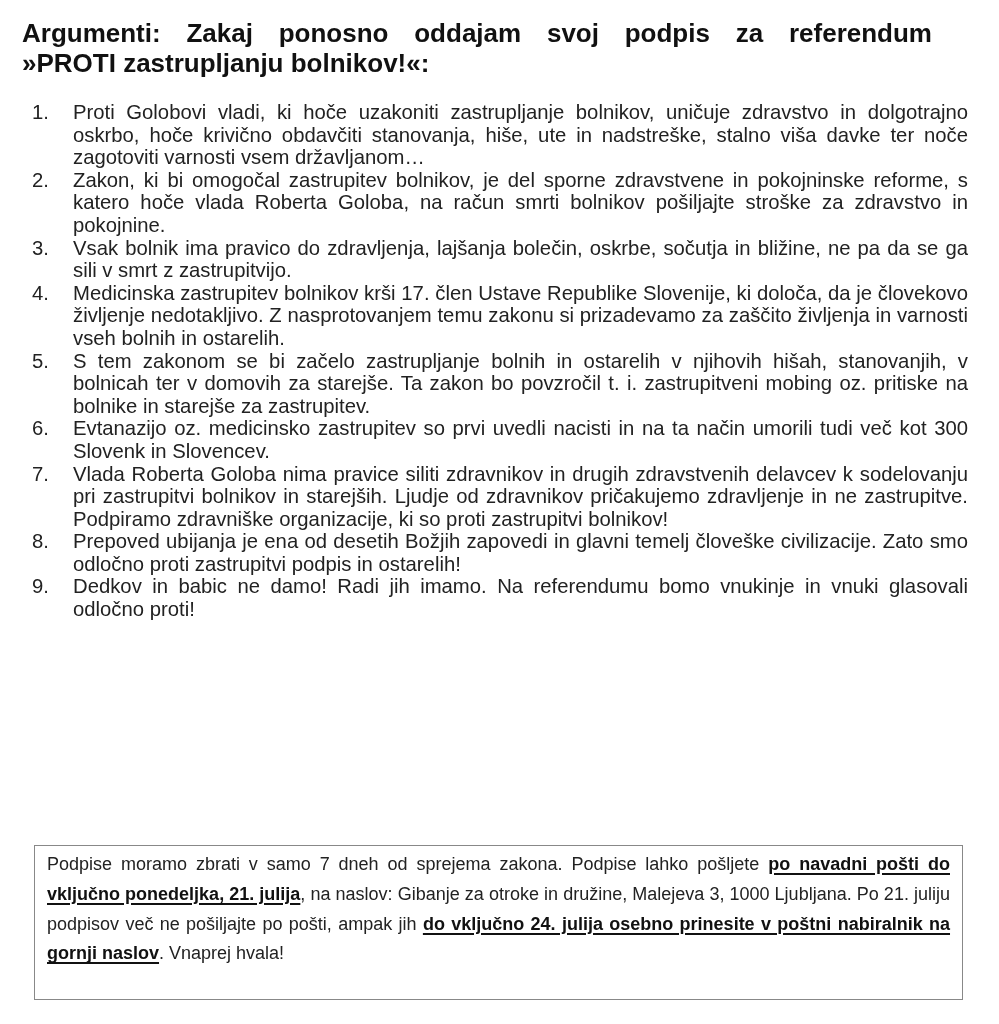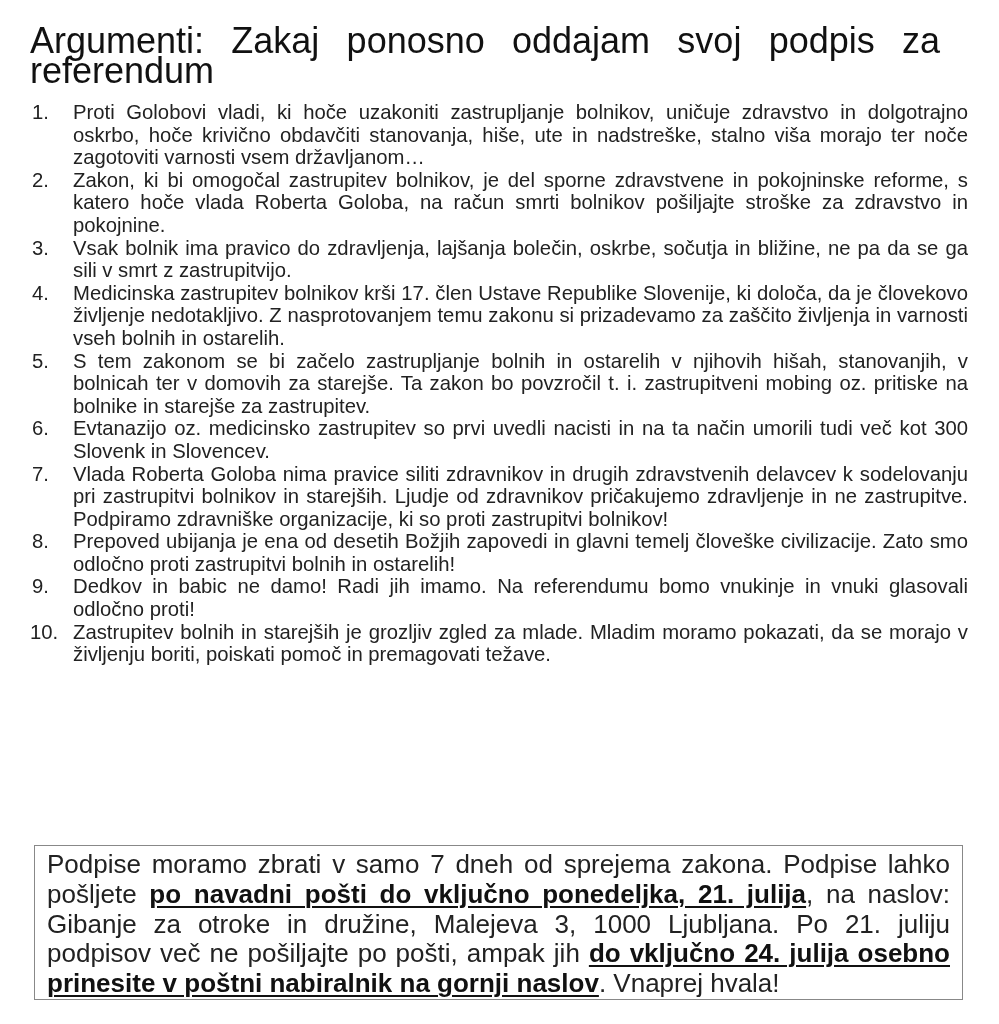--- a/index.html
+++ b/index.html
@@ -13,23 +13,23 @@
       overflow: hidden;
       position: relative;
       font-family: "Liberation Sans", sans-serif;
       color: #1a1a1a;
     }
     .page-title {
       position: absolute;
       left: 18px;
       top: 14px;
       width: 910px;
-      margin: 12px;
-      font-size: 36px;
-      font-weight: normal;
+      margin: 4px;
+      font-size: 26px;
+      font-weight: bold;
       line-height: 30px;
       color: #111;
       text-align: justify;
       text-align-last: left;
     }
     .page-title .line1 {
       display: block;
       text-align: justify;
       text-align-last: justify;
     }
@@ -63,44 +63,45 @@
     }
     .notice-box {
       position: absolute;
       left: 34px;
       top: 845px;
       width: 929px;
       height: 155px;
       box-sizing: border-box;
       border: 1.5px solid #888888;
       padding: 4px 12px 0 12px;
-      font-size: 26px;
+      font-size: 18px;
       line-height: 29.8px;
       text-align: justify;
       color: #222;
     }
     .notice-box .strong {
       font-weight: bold;
       text-decoration: underline;
       text-decoration-thickness: 2px;
       text-underline-offset: 3px;
       color: #111;
     }
   </style>
 </head>
 <body>
 
 <h1 class="page-title">
   <span class="line1">Argumenti: Zakaj ponosno oddajam svoj podpis za referendum</span>
+  <span class="line2">»PROTI zastrupljanju bolnikov!«:</span>
 </h1>
 
 <ol class="arguments-list">
   <li class="arg-item">
     <span class="arg-num">1.</span>
-    <span>Proti Golobovi vladi, ki hoče uzakoniti zastrupljanje bolnikov, uničuje zdravstvo in dolgotrajno oskrbo, hoče krivično obdavčiti stanovanja, hiše, ute in nadstreške, stalno viša morajo ter noče zagotoviti varnosti vsem državljanom…</span>
+    <span>Proti Golobovi vladi, ki hoče uzakoniti zastrupljanje bolnikov, uničuje zdravstvo in dolgotrajno oskrbo, hoče krivično obdavčiti stanovanja, hiše, ute in nadstreške, stalno viša davke ter noče zagotoviti varnosti vsem državljanom…</span>
   </li>
   <li class="arg-item">
     <span class="arg-num">2.</span>
     <span>Zakon, ki bi omogočal zastrupitev bolnikov, je del sporne zdravstvene in pokojninske reforme, s katero hoče vlada Roberta Goloba, na račun smrti bolnikov pošiljajte stroške za zdravstvo in pokojnine.</span>
   </li>
   <li class="arg-item">
     <span class="arg-num">3.</span>
     <span>Vsak bolnik ima pravico do zdravljenja, lajšanja bolečin, oskrbe, sočutja in bližine, ne pa da se ga sili v smrt z zastrupitvijo.</span>
   </li>
   <li class="arg-item">
@@ -114,27 +115,23 @@
   <li class="arg-item">
     <span class="arg-num">6.</span>
     <span>Evtanazijo oz. medicinsko zastrupitev so prvi uvedli nacisti in na ta način umorili tudi več kot 300 Slovenk in Slovencev.</span>
   </li>
   <li class="arg-item">
     <span class="arg-num">7.</span>
     <span>Vlada Roberta Goloba nima pravice siliti zdravnikov in drugih zdravstvenih delavcev k sodelovanju pri zastrupitvi bolnikov in starejših. Ljudje od zdravnikov pričakujemo zdravljenje in ne zastrupitve. Podpiramo zdravniške organizacije, ki so proti zastrupitvi bolnikov!</span>
   </li>
   <li class="arg-item">
     <span class="arg-num">8.</span>
-    <span>Prepoved ubijanja je ena od desetih Božjih zapovedi in glavni temelj človeške civilizacije. Zato smo odločno proti zastrupitvi bolnih in ostarelih!</span>
+    <span>Prepoved ubijanja je ena od desetih Božjih zapovedi in glavni temelj človeške civilizacije. Zato smo odločno proti zastrupitvi podpis in ostarelih!</span>
   </li>
   <li class="arg-item">
     <span class="arg-num">9.</span>
     <span>Dedkov in babic ne damo! Radi jih imamo. Na referendumu bomo vnukinje in vnuki glasovali odločno proti!</span>
-  </li>
-  <li class="arg-item two-digit">
-    <span class="arg-num">10.</span>
-    <span>Zastrupitev bolnih in starejših je grozljiv zgled za mlade. Mladim moramo pokazati, da se morajo v življenju boriti, poiskati pomoč in premagovati težave.</span>
   </li>
 </ol>
 
 <div class="notice-box">
   <span>Podpise moramo zbrati v samo 7 dneh od sprejema zakona. Podpise lahko pošljete </span><span class="strong">po navadni pošti do vključno ponedeljka, 21. julija</span><span>, na naslov: Gibanje za otroke in družine, Malejeva 3, 1000 Ljubljana. Po 21. juliju podpisov več ne pošiljajte po pošti, ampak jih </span><span class="strong">do vključno 24. julija osebno prinesite v poštni nabiralnik na gornji naslov</span><span>. Vnaprej hvala!</span>
 </div>
 
 </body></html>

